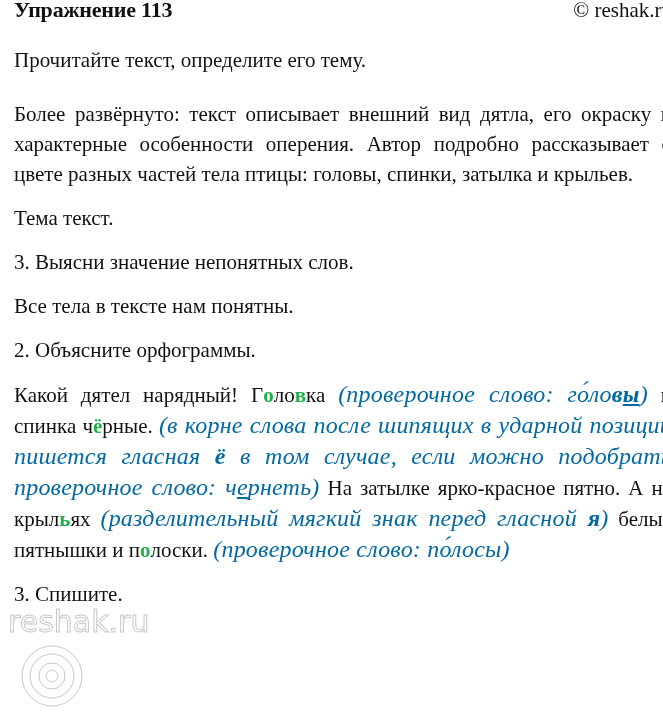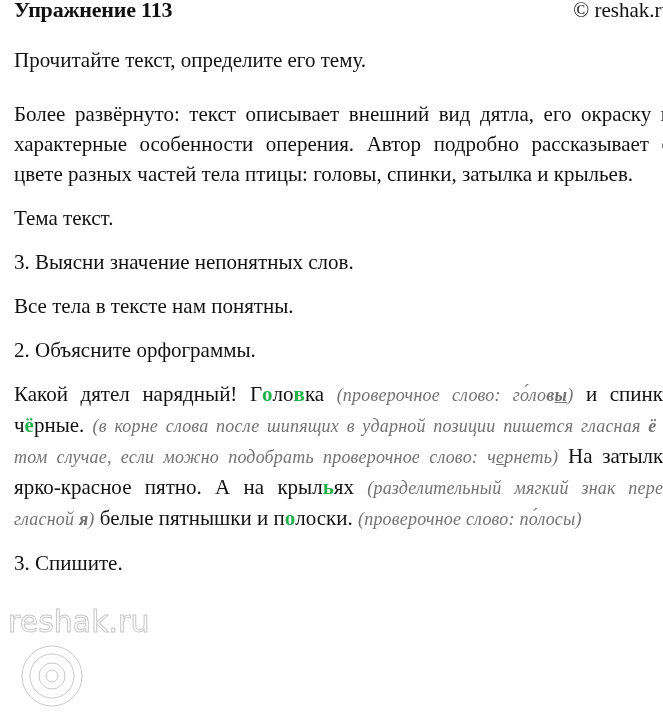--- a/index.html
+++ b/index.html
@@ -12,21 +12,21 @@
   .header {
     display: flex; justify-content: space-between; align-items: baseline;
     height: 26px; margin-top: -3px;
   }
   .title { font-weight: bold; font-size: 22px; letter-spacing: -0.2px; }
   .copyright { font-size: 21px; }
   p { margin: 0; font-size: 21px; line-height: 30px; }
   .task { }
   .justify { text-align: justify; text-align-last: left; }
   .hl { color: #22b04a; font-weight: bold; }
-  .hint { color: #737373; font-style: italic; font-size: 18px; letter-spacing: 0.2px; }
+  .hint { color: #0369a1; font-style: italic; font-size: 24px; letter-spacing: 0.2px; }
   .hint b { font-weight: bold; }
   .u { text-decoration: underline; }
   .gap { height: 14px; }
   .watermark {
     position: absolute; left: 4px; top: 598px; width: 160px; height: 120px;
     pointer-events: none;
   }
 </style>
 </head>
 <body>

